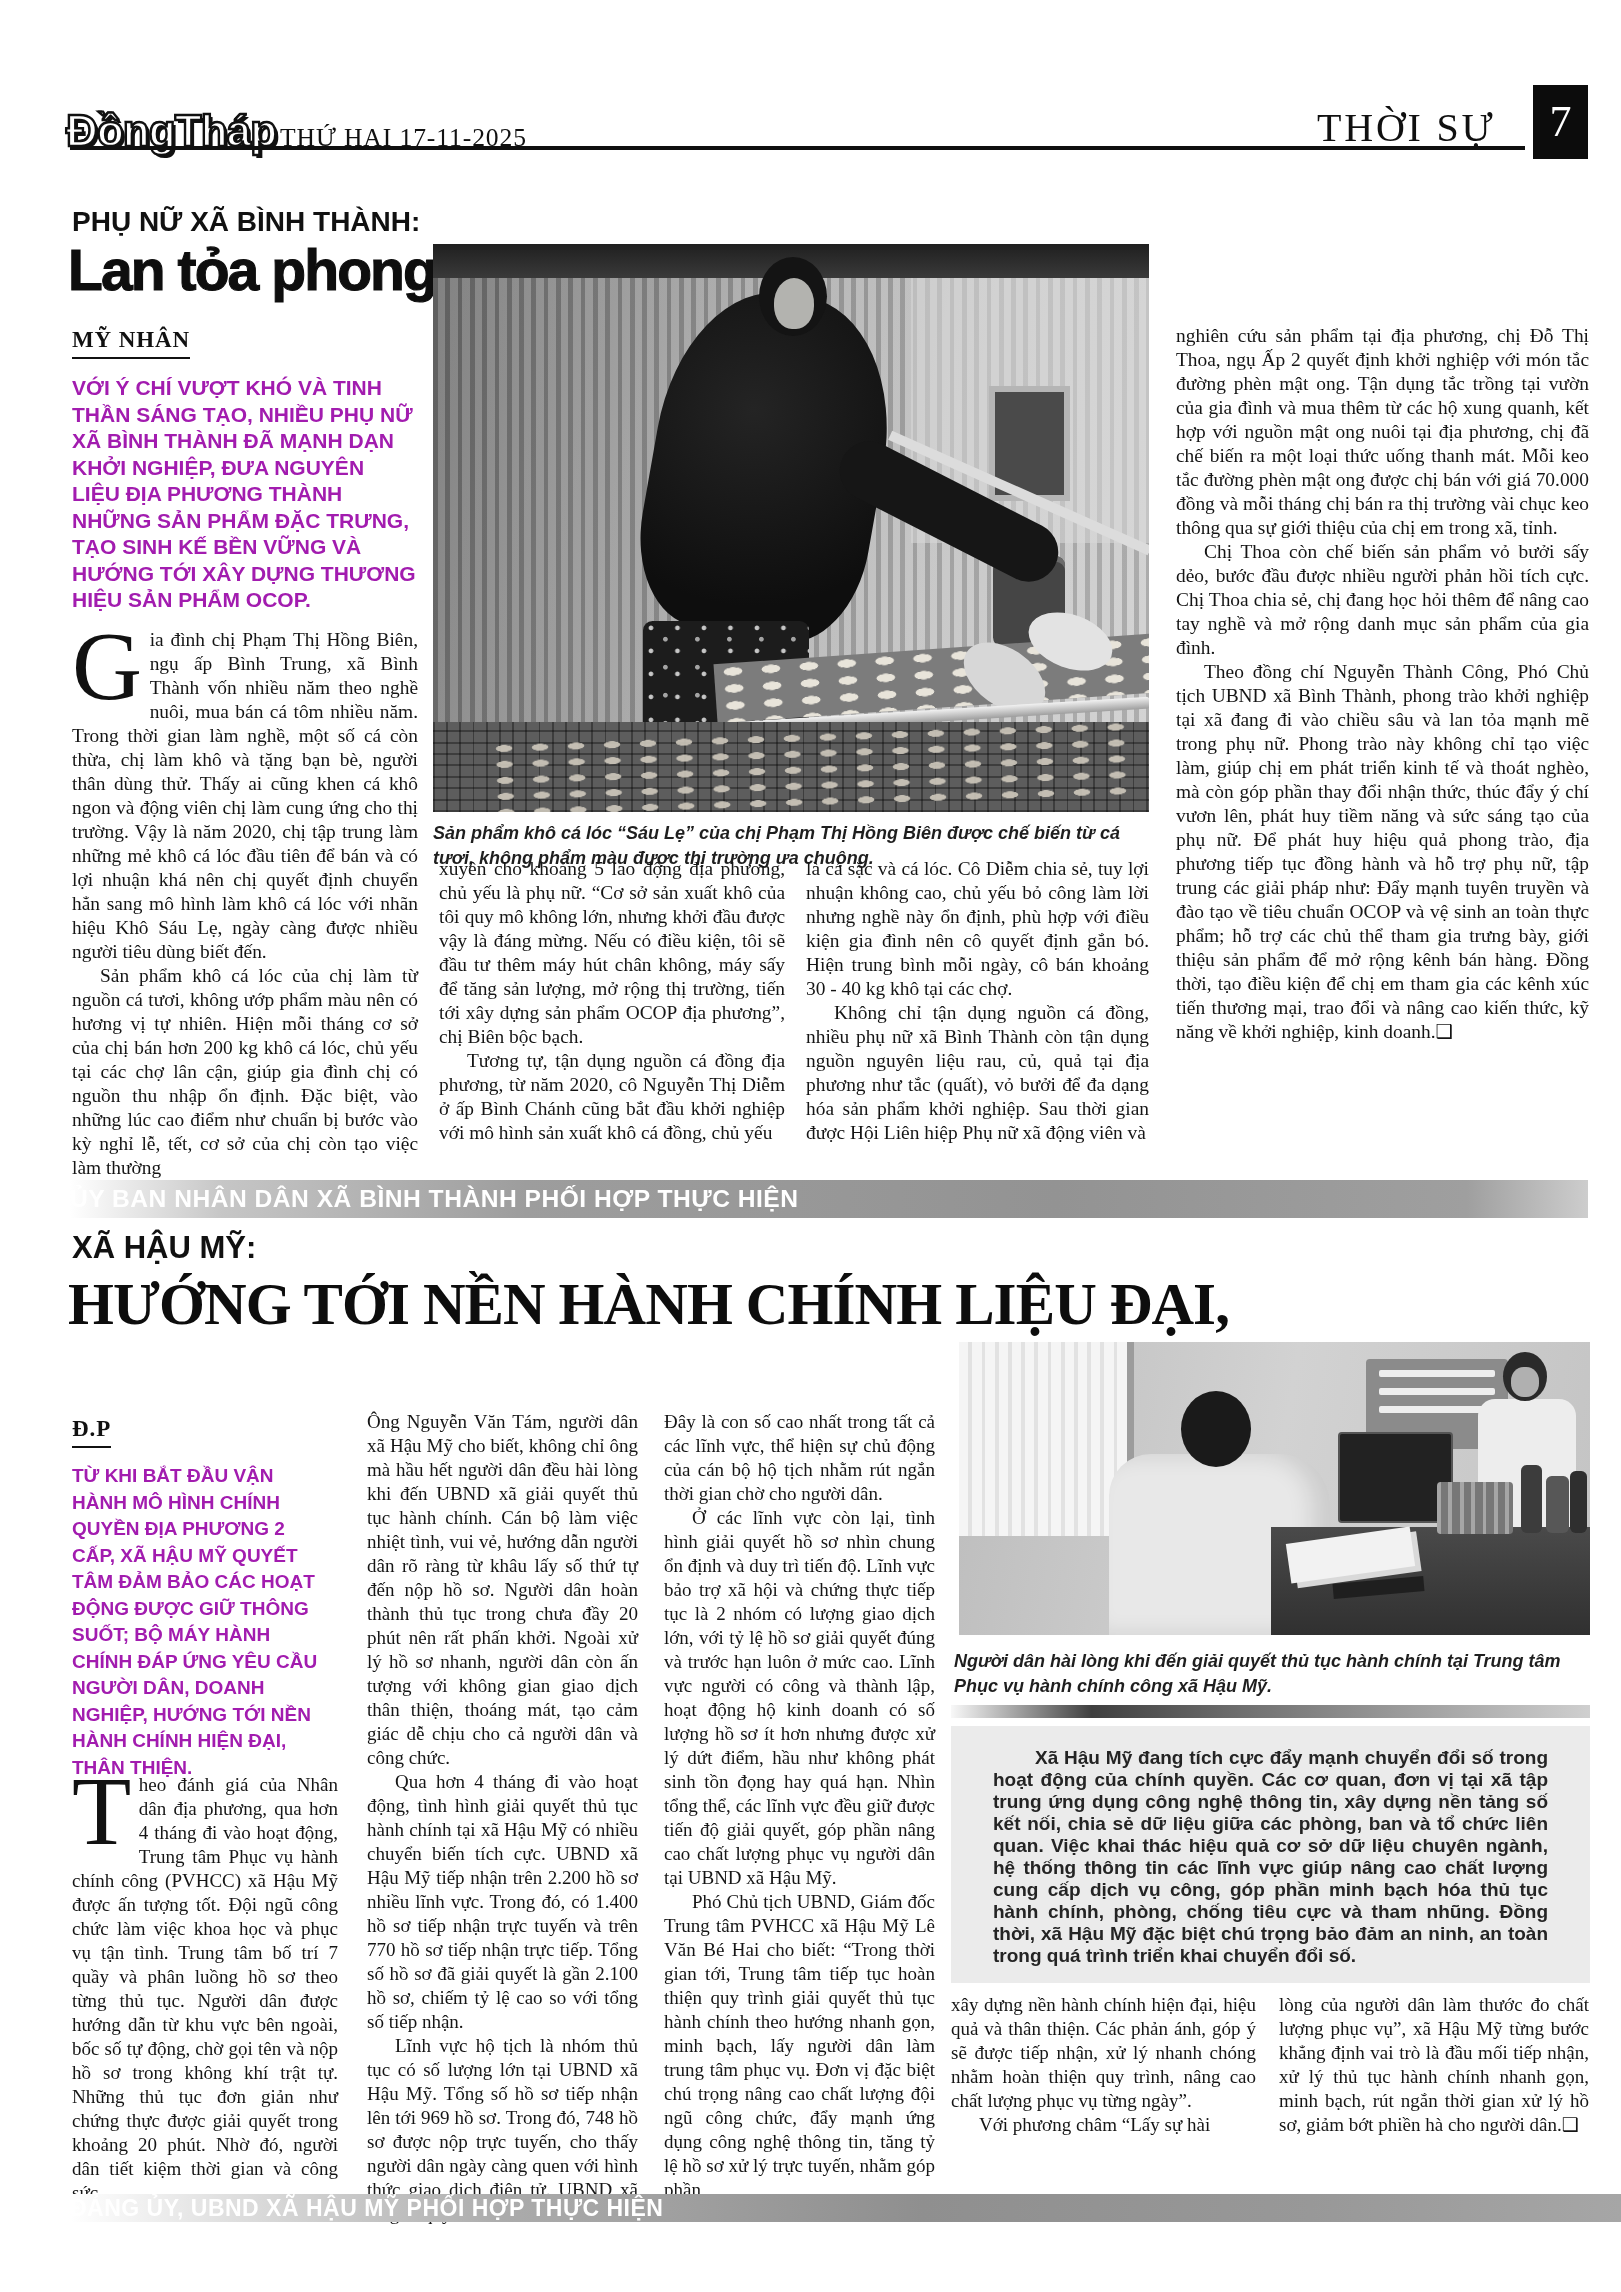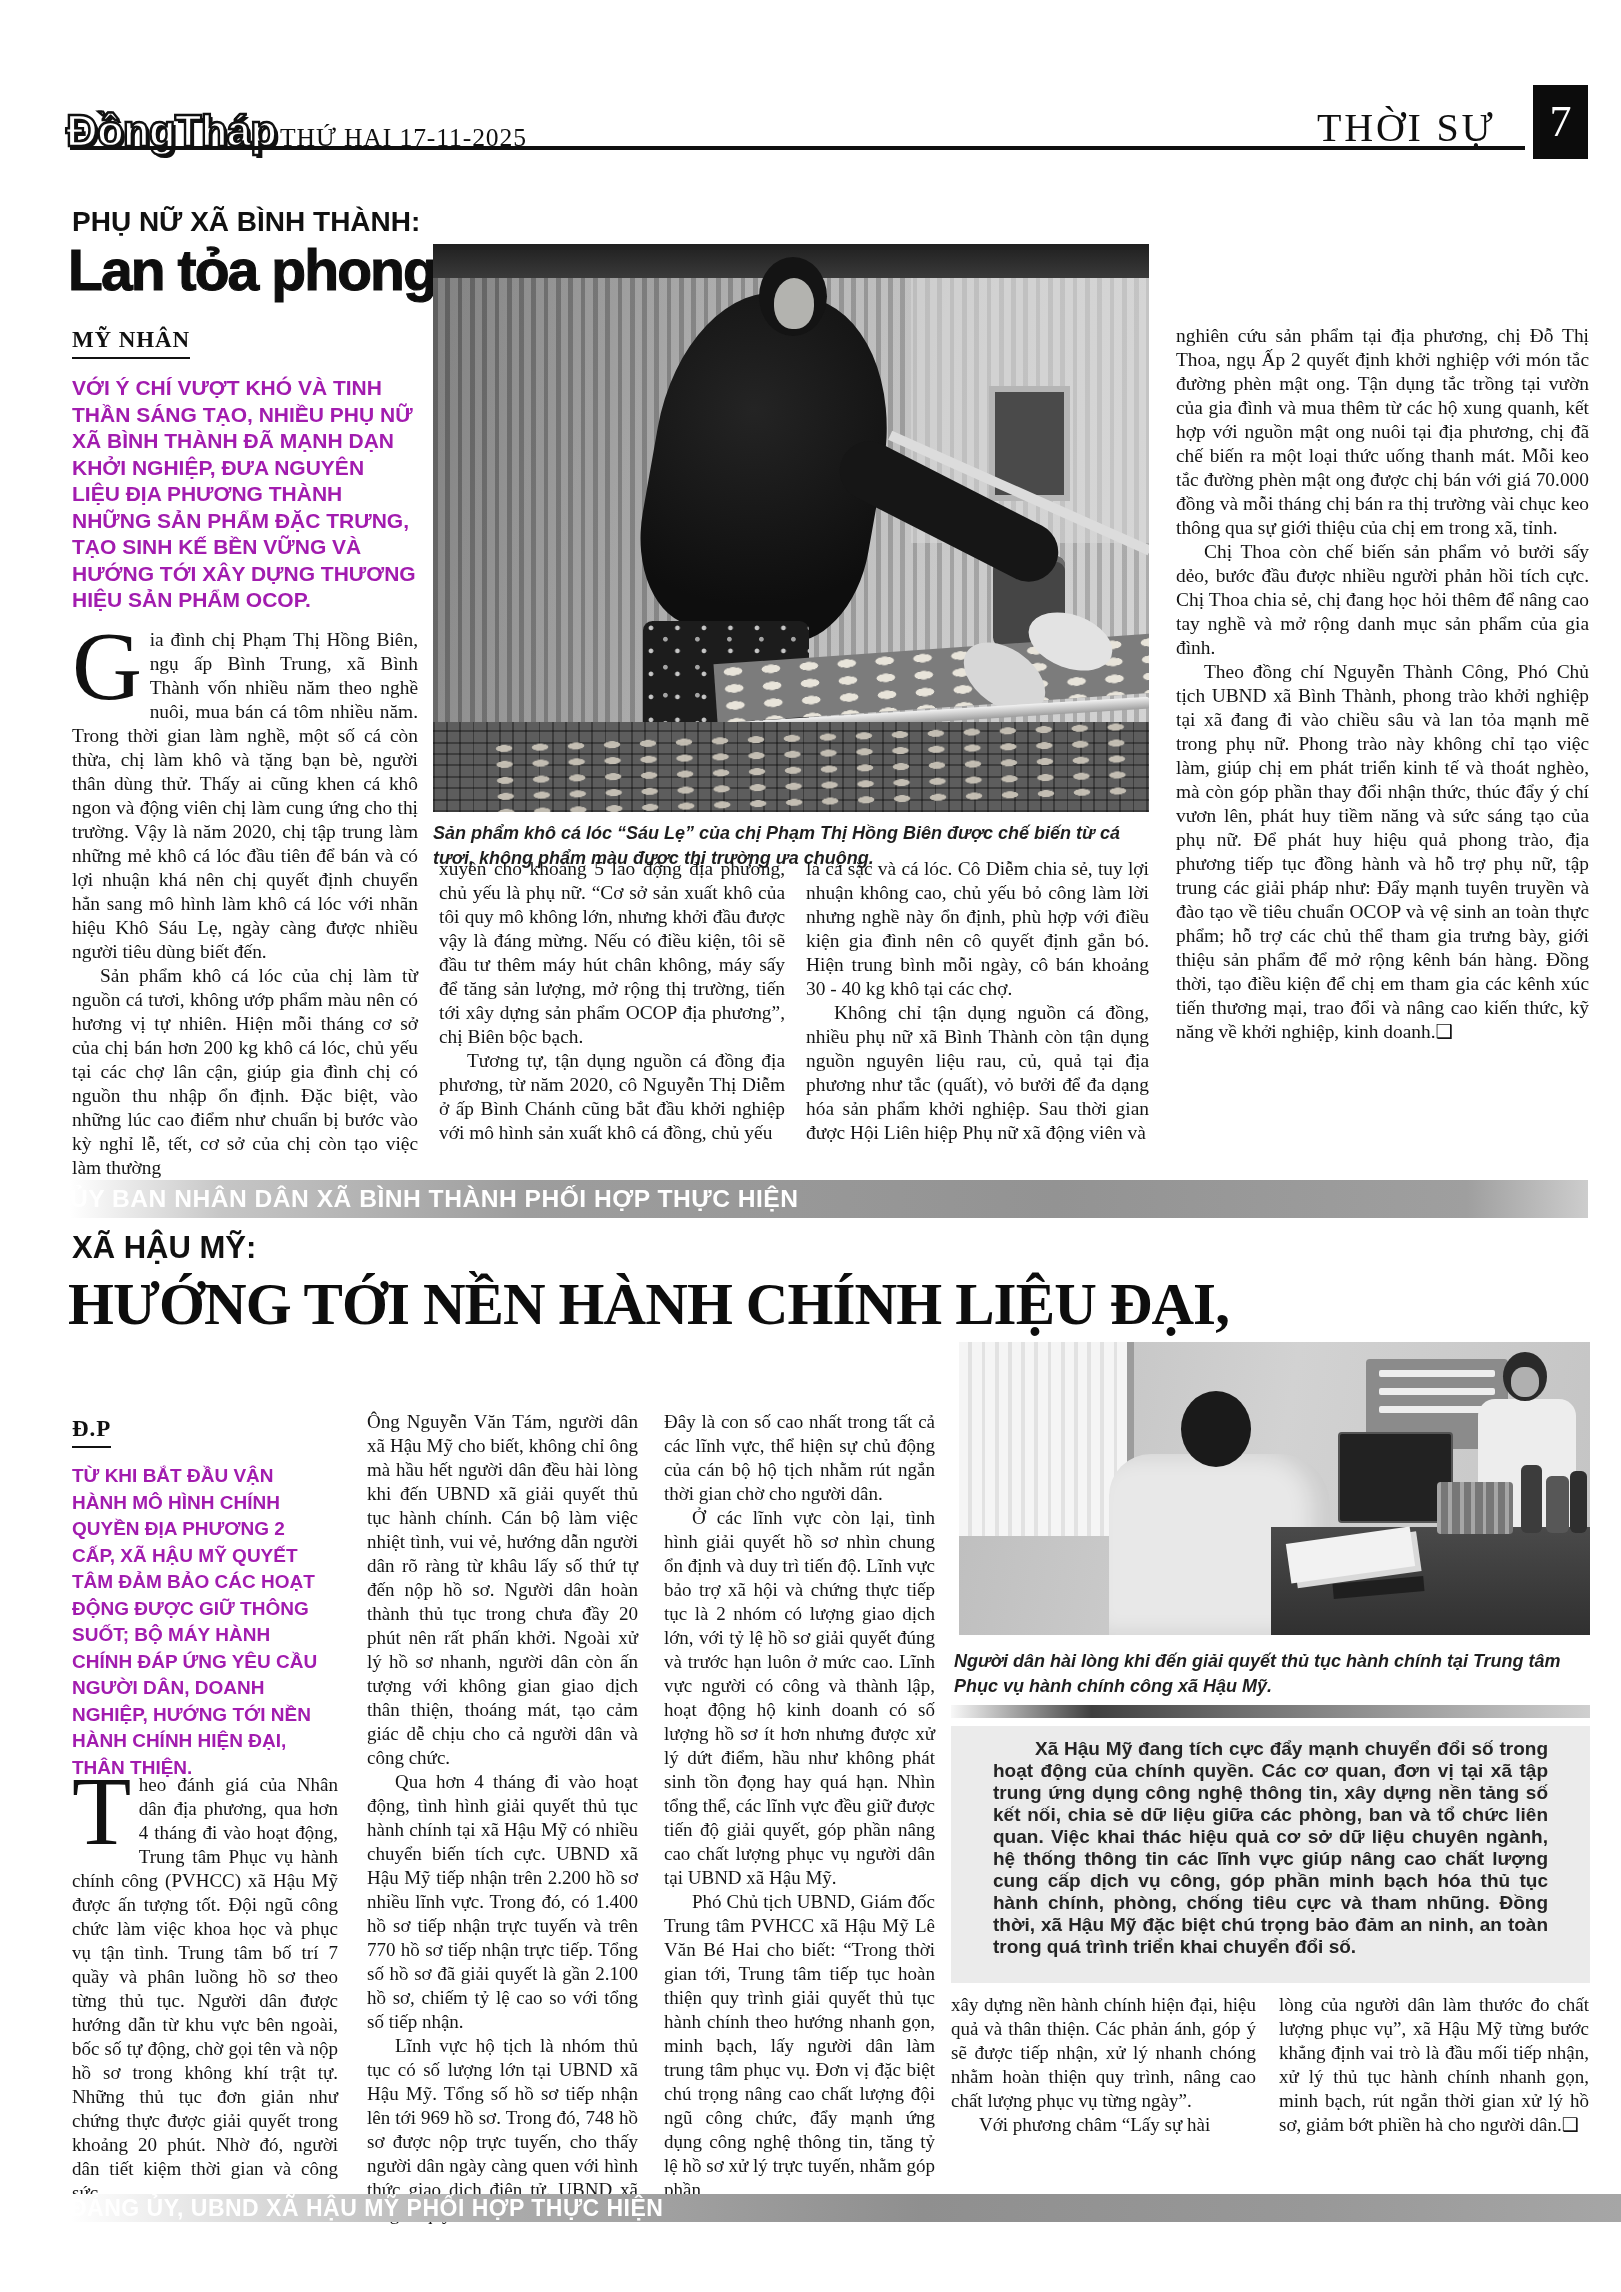--- a/index.html
+++ b/index.html
@@ -102,21 +102,21 @@
   #a2-title1{left:68px;top:1270px;}
   #a2-title2{left:68px;top:1344px;}
   #a2-byline{left:72px;top:1416px;}
   #a2-lead{left:72px;top:1463px;width:259px;font-size:19px;line-height:26.5px;}
   #a2-col1{left:72px;top:1773px;width:266px;}
   #a2-col2{left:367px;top:1410px;width:271px;}
   #a2-col3{left:664px;top:1410px;width:271px;}
   #a2-caption{left:954px;top:1649px;width:636px;}
   #a2-gradbar{left:951px;top:1705px;width:639px;height:13.2px;
     background:linear-gradient(90deg,#f8f8f8 0%,#3f3f3f 22%,#6e6e6e 45%,#9a9a9a 70%,#cfcfcf 100%);}
-  #a2-box{left:951px;top:1726px;width:639px;height:257px;background:#ebebeb;padding:12px 42px;
+  #a2-box{left:951px;top:1726px;width:639px;height:257px;background:#ebebeb;padding:21px 42px;
     font-family:"Liberation Sans",sans-serif;font-weight:700;font-size:19px;line-height:22px;
     color:#242424;text-align:justify;text-indent:42px;overflow:hidden;}
   #a2-colA{left:951px;top:1993px;width:305px;}
   #a2-colB{left:1279px;top:1993px;width:310px;}
   #banner2{left:70px;top:2194px;width:1551px;height:28px;line-height:28px;font-size:23px;
     background:linear-gradient(90deg,#ffffff 0%,#e0e0e0 10%,#ababab 28%,#8f8f8f 55%,#989898 80%,#a6a6a6 100%);}
 
   
   #a2-photo{left:959px;top:1342px;width:631px;height:293px;overflow:hidden;z-index:2;
     background:linear-gradient(100deg,#bdbdbd,#d2d2d2 50%,#c4c4c4);}

